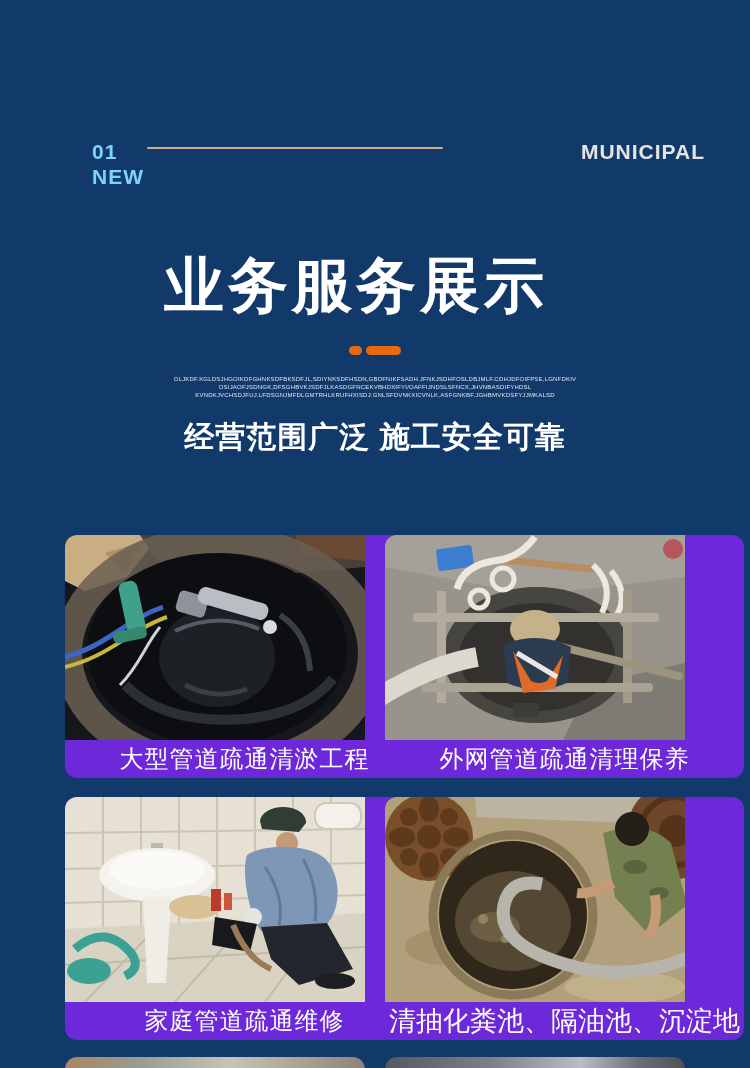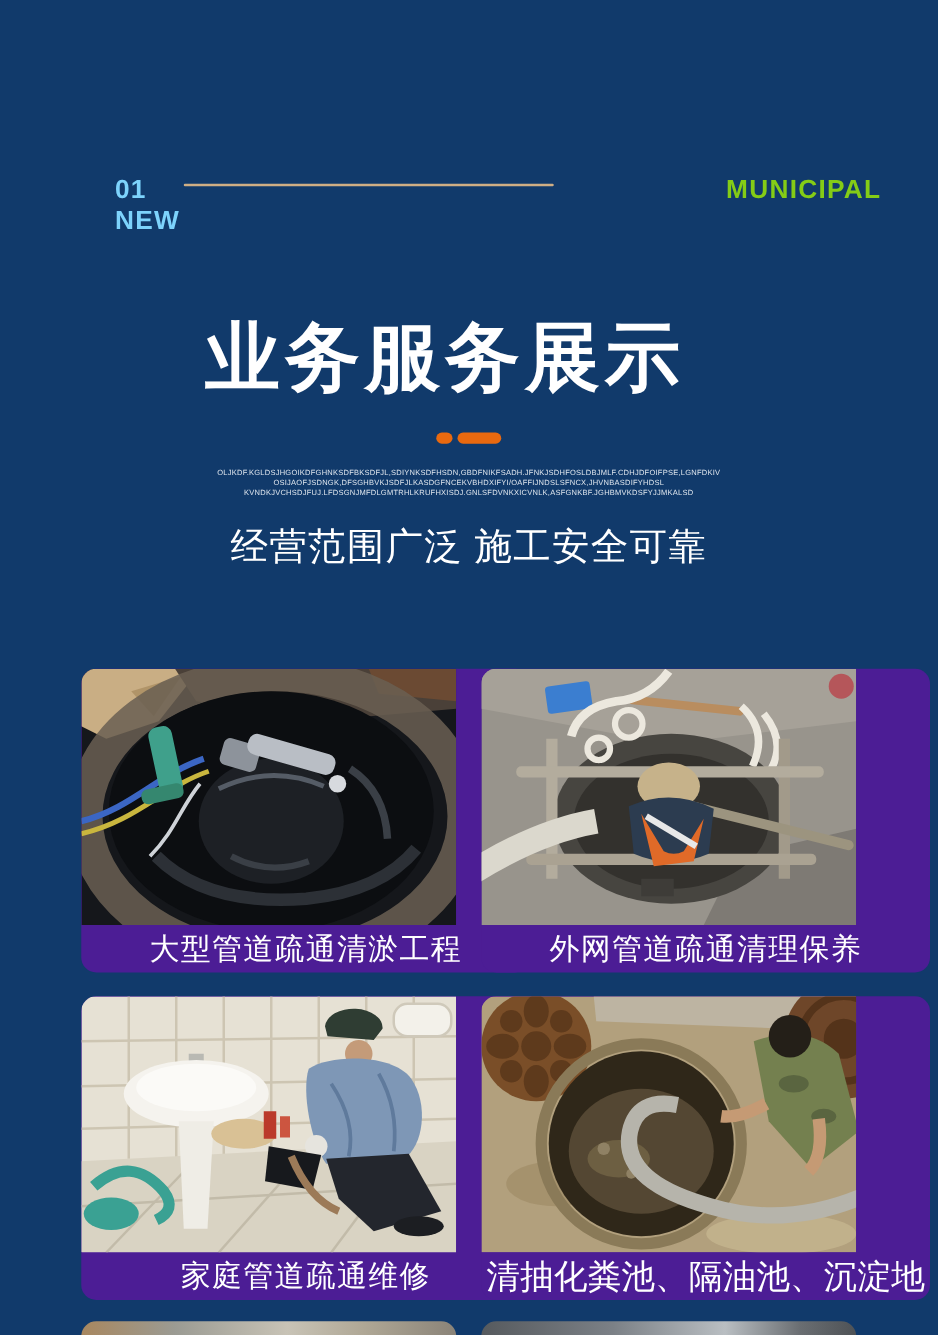--- a/index.html
+++ b/index.html
@@ -12,49 +12,49 @@
   .hdr-left{
     position:absolute;left:92px;top:139px;
     color:#7dd3fc;font-size:21px;font-weight:700;line-height:25px;letter-spacing:1px;
   }
   .hdr-line{
     position:absolute;left:147px;top:147px;width:296px;height:2px;
     background:#cfae85;border-radius:1px;
   }
   .hdr-right{
     position:absolute;right:45px;top:139px;text-align:right;
-    color:#84cc16;font-size:21px;font-weight:700;line-height:26px;letter-spacing:1px;
+    color:#e5e5e5;font-size:21px;font-weight:700;line-height:26px;letter-spacing:1px;
   }
   
   .title{
     position:absolute;left:0;top:246px;width:712px;text-align:center;
     color:#ffffff;font-size:60px;font-weight:900;letter-spacing:4px;
   }
   .accent-row{
     position:absolute;left:0;top:346px;width:750px;height:9px;
     display:flex;justify-content:center;align-items:center;gap:4px;
   }
   .accent-dot{width:13px;height:9px;border-radius:5px;background:#e9690f;}
   .accent-bar{width:35px;height:9px;border-radius:5px;background:#e9690f;}
   .fineprint{
     position:absolute;left:0;top:375px;width:750px;text-align:center;
     color:#dfe6ee;font-size:6px;line-height:8px;letter-spacing:.2px;font-weight:500;
   }
   .subtitle{
     position:absolute;left:0;top:417px;width:750px;text-align:center;
-    color:#ffffff;font-size:30px;font-weight:400;letter-spacing:1px;
+    color:#ffffff;font-size:30px;font-weight:700;letter-spacing:1px;
   }
   
   .grid{
     position:absolute;left:65px;top:535px;width:620px;
     display:grid;grid-template-columns:300px 300px;column-gap:20px;row-gap:19px;
   }
   .card{
     width:359px;height:243px;border-radius:12px;overflow:hidden;
-    display:flex;flex-direction:column;background:#4c1d95;
+    display:flex;flex-direction:column;background:#6d28d9;
   }
   .card .photo{width:300px;height:205px;overflow:hidden;}
   .card .photo svg{display:block;}
   .card .label{
     flex:1;display:flex;align-items:center;justify-content:center;
     color:#ffffff;font-size:24px;letter-spacing:1px;white-space:nowrap;
   }
   .card.small-label .label{font-size:27px;letter-spacing:0;}
   
   .sliver{

